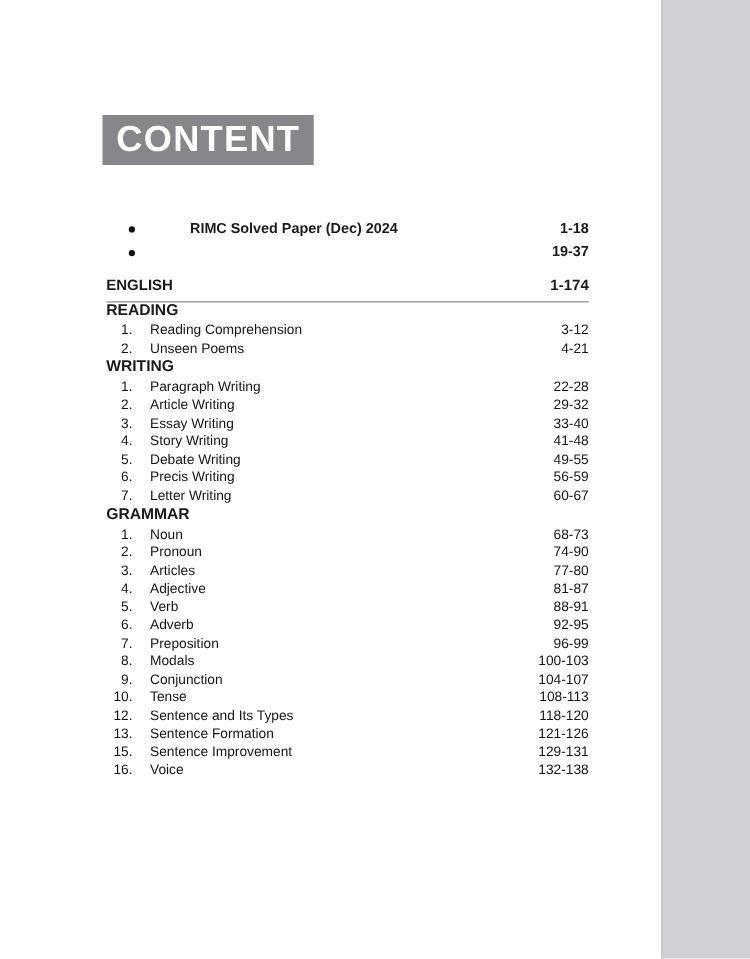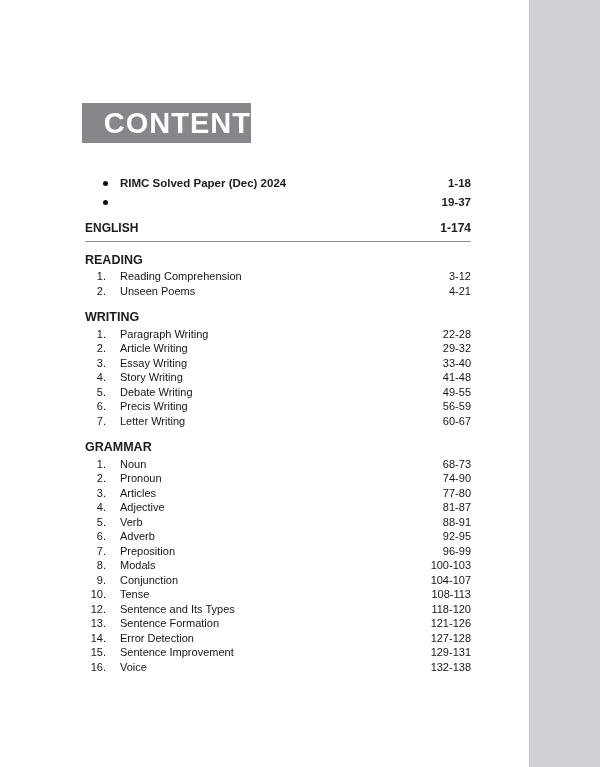--- a/index.html
+++ b/index.html
@@ -6,43 +6,43 @@
   body{
     width:600px;height:767px;position:relative;background:#ffffff;
     font-family:"Liberation Sans","DejaVu Sans",sans-serif;color:#1b1b1b;
     overflow:hidden;
   }
   .edge-strip{
     position:absolute;top:0;bottom:0;left:529px;width:71px;
     background:#d1d1d5;border-left:1px solid #c2c2c6;
   }
   .title-box{
-    position:absolute;left:82px;top:103px;width:169px;height:40px;
+    position:absolute;left:82px;top:92px;width:169px;height:40px;
     background:#87878b;color:#ffffff;
     font-size:29px;font-weight:700;letter-spacing:1px;
-    line-height:40px;padding-left:11px;box-sizing:border-box;text-align:right;
+    line-height:40px;padding-left:11px;box-sizing:border-box;
   }
   .content{
     position:absolute;left:85px;top:177px;width:386px;
   }
   .front-row{
     display:flex;align-items:flex-start;height:19.3px;
-    font-size:11.5px;font-weight:700;line-height:13px;
+    font-size:11.5px;font-weight:700;line-height:13px;gap:32px;
   }
   .bullet{
     width:5px;height:5px;border-radius:50%;background:#111;
     margin:4px 12px 0 18px;flex:0 0 auto;
   }
   .front-pages{margin-left:auto;}
   .subject-row{
     display:flex;margin-top:4px;font-size:12px;font-weight:700;
     line-height:17px;padding-bottom:4px;border-bottom:1.5px solid #8e8e8e;
   }
   .subject-pages{margin-left:auto;}
-  .section{margin-top:12px;}
+  .section{margin-top:0;}
   .section:first-of-type{margin-top:7px;}
   .section-title{
     font-size:12.5px;font-weight:700;line-height:13px;height:13px;
   }
   .items{margin-top:3.5px;}
   .item-row{
     display:flex;align-items:flex-start;height:14.5px;
     font-size:11px;font-weight:400;line-height:12px;color:#161616;
   }
   .item-num{
@@ -218,25 +218,20 @@
             <span>Sentence and Its Types</span>
             <span class="item-pages">118-120</span>
           </div>
 
           <div class="item-row">
             <span class="item-num">13.</span>
             <span>Sentence Formation</span>
             <span class="item-pages">121-126</span>
           </div>
 
-          <div class="item-row">
-            <span class="item-num">14.</span>
-            <span>Error Detection</span>
-            <span class="item-pages">127-128</span>
-          </div>
 
           <div class="item-row">
             <span class="item-num">15.</span>
             <span>Sentence Improvement</span>
             <span class="item-pages">129-131</span>
           </div>
 
           <div class="item-row">
             <span class="item-num">16.</span>
             <span>Voice</span>

